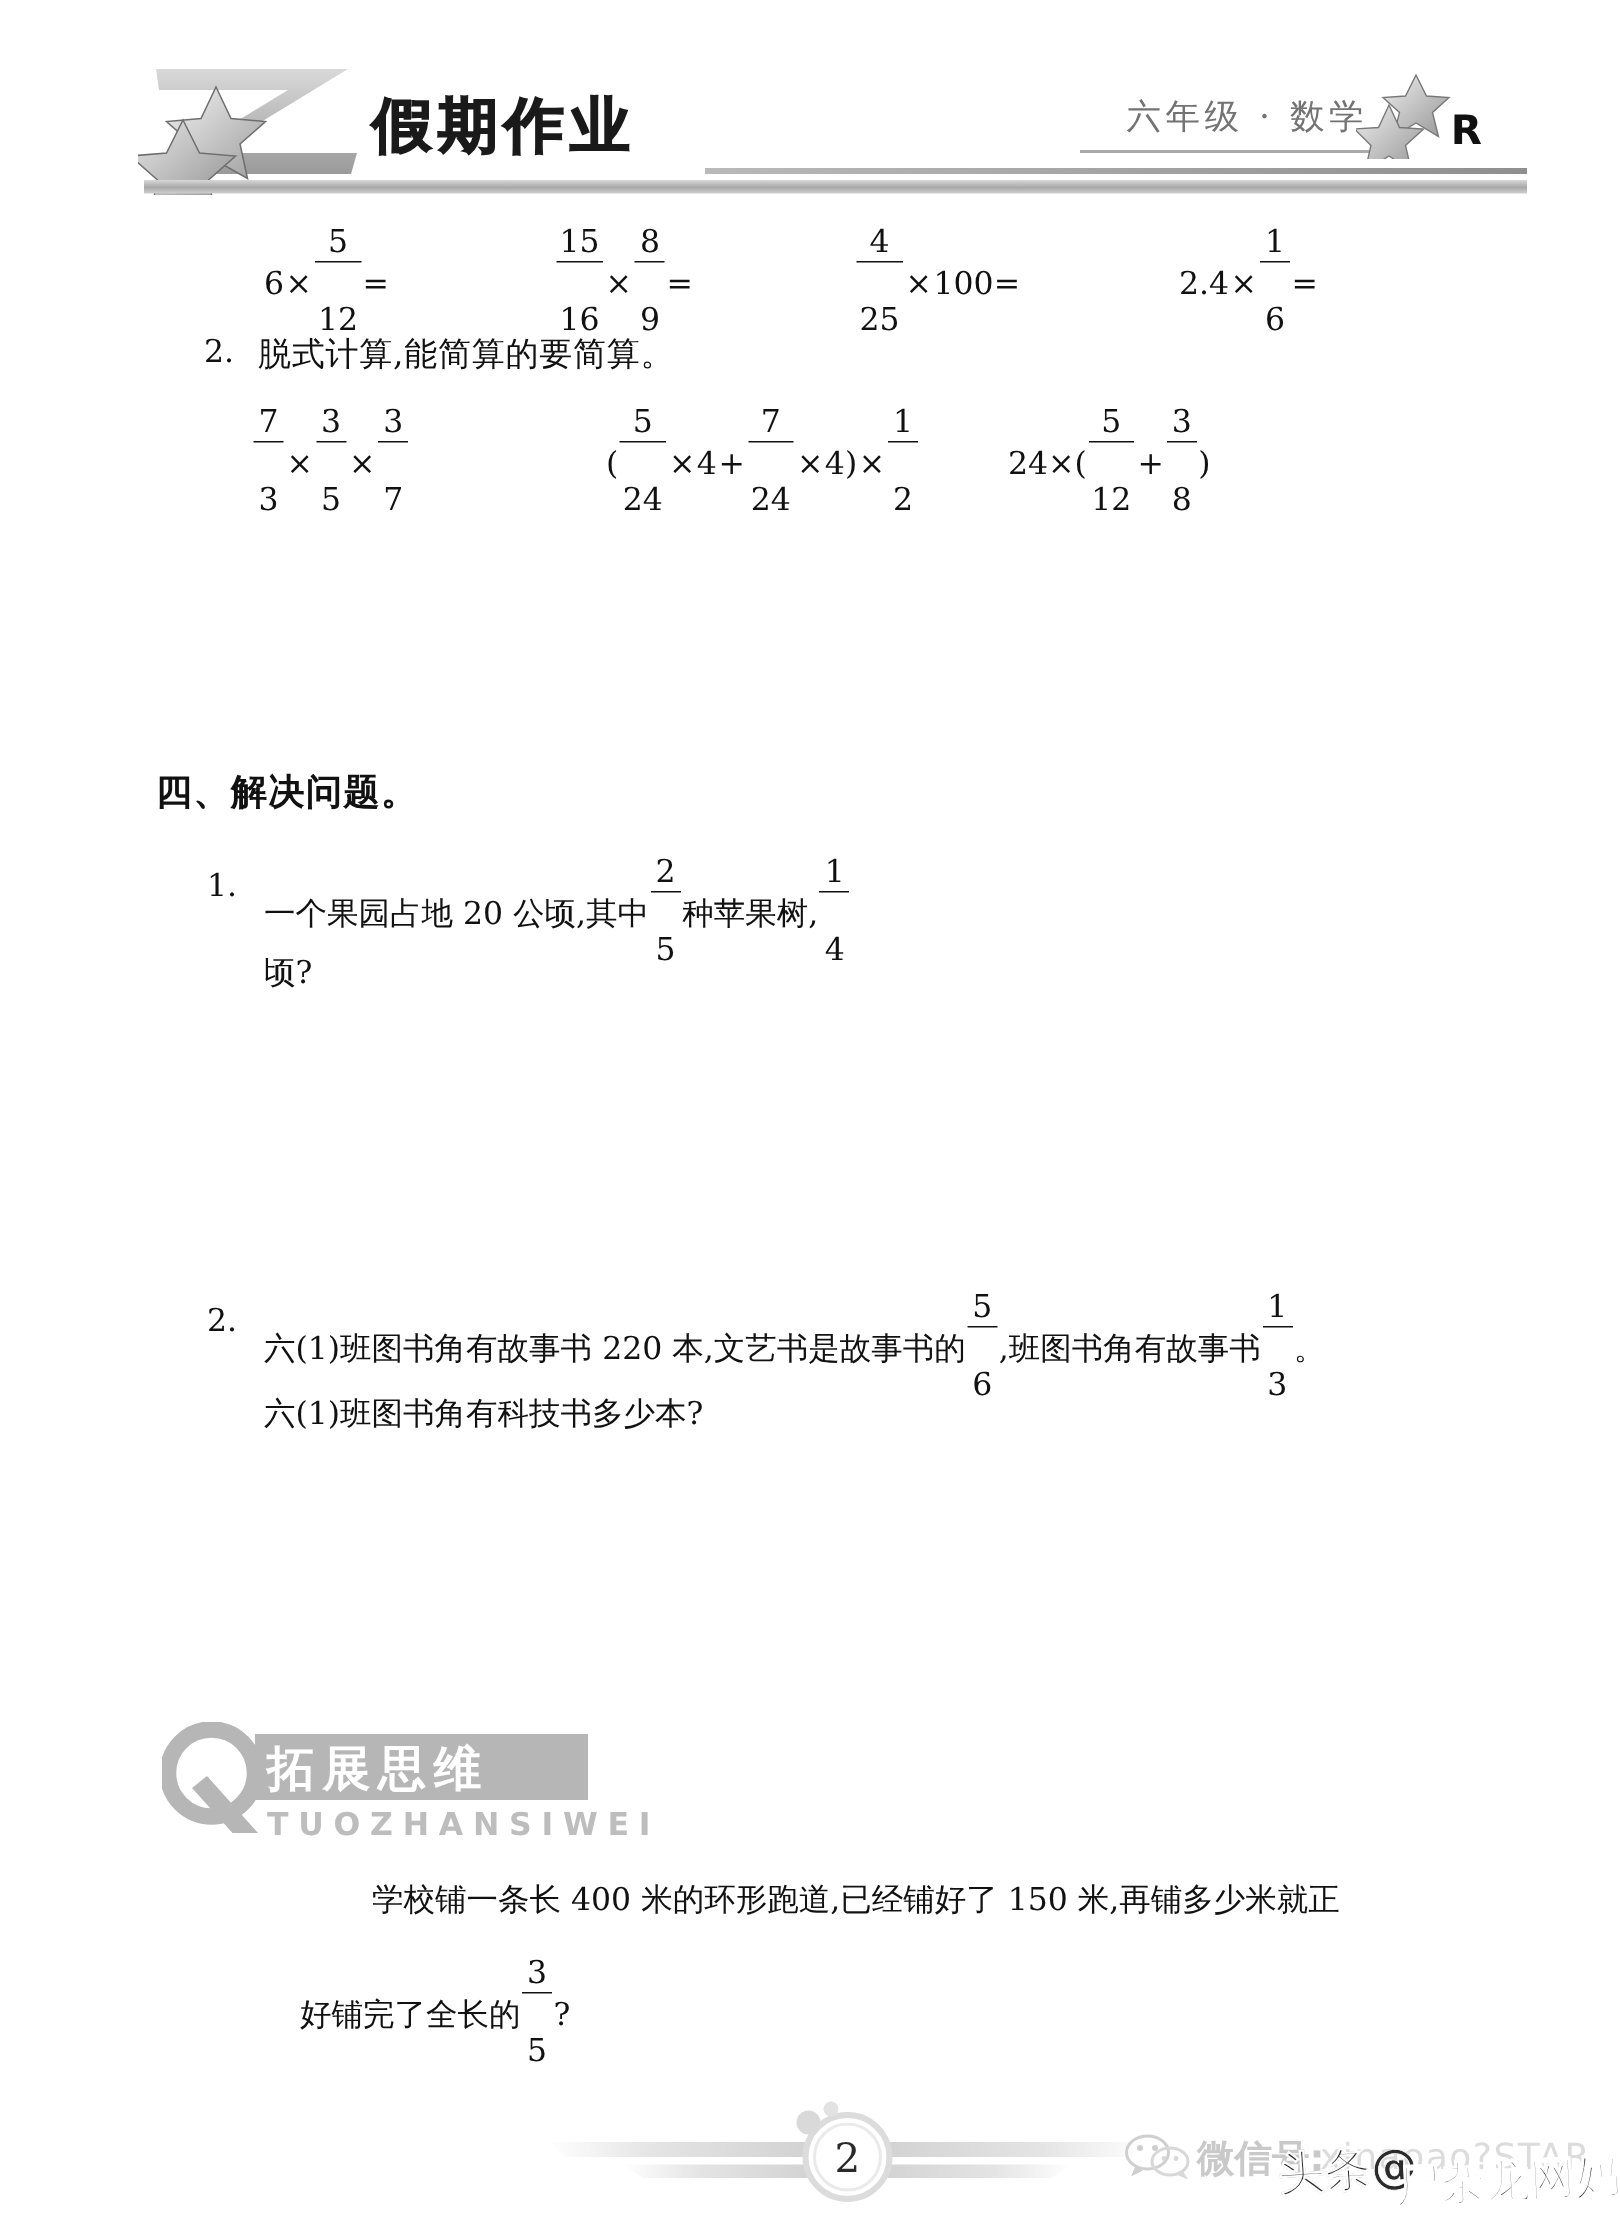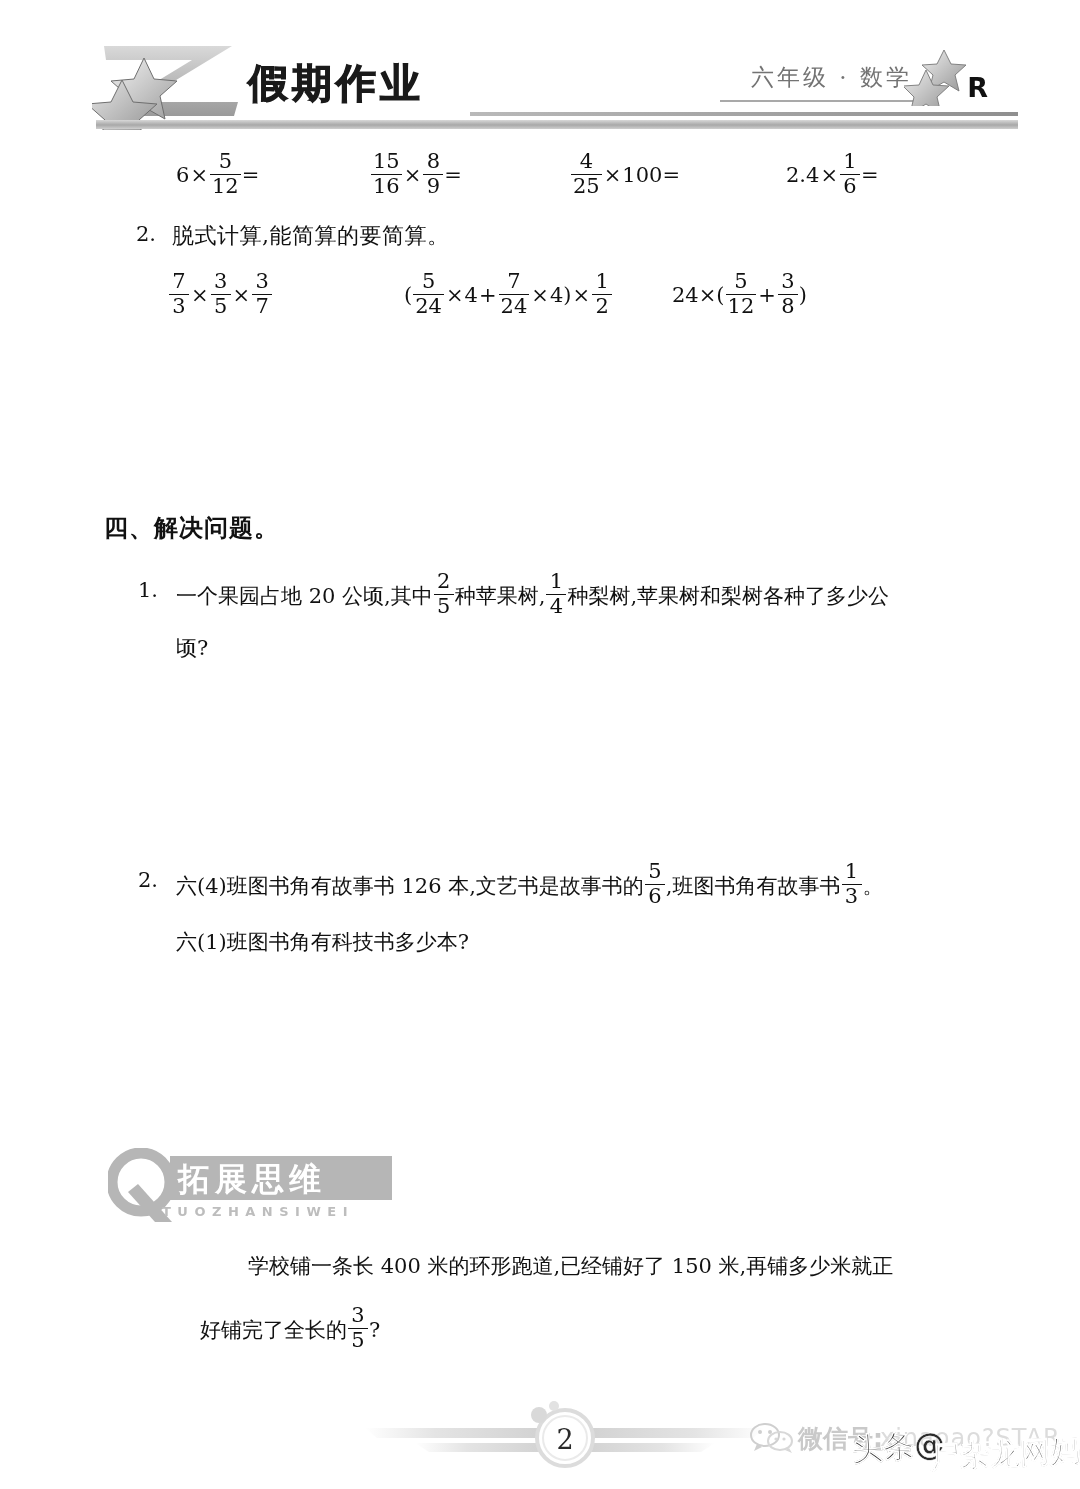--- a/index.html
+++ b/index.html
@@ -119,21 +119,21 @@
     flex-direction: column;
     align-items: center;
     justify-content: center;
     vertical-align: middle;
     margin: 0 1px;
     line-height: 1.04;
     position: relative;
     top: -1px;
   }
   .frac .num { padding: 0 2px; }
-  .frac .den { padding: 0 2px; }
+  .frac .den { padding: 0 2px; margin-top: 27px; }
   .frac .bar {
     display: block;
     width: 100%;
     min-width: 20px;
     height: 1.6px;
     background: #111;
     margin: 1px 0;
   }
   .op { padding: 0 1px; }
 
@@ -198,24 +198,24 @@
     top: 15px;
     font-family: "DejaVu Sans", "Liberation Sans", sans-serif;
     font-size: 32px;
     font-weight: 700;
     letter-spacing: 5px;
     color: #ffffff;
     line-height: 44px;
   }
   .tz-py {
     position: absolute;
-    left: 54px;
+    left: 70px;
     top: 62px;
     font-family: "DejaVu Sans", "Liberation Sans", sans-serif;
-    font-size: 13px;
+    font-size: 21px;
     font-weight: 700;
     letter-spacing: 6.5px;
     color: #bdbdbd;
   }
 
   
   .footer-wing {
     position: absolute;
     left: 355px;
     top: 1398px;
@@ -487,27 +487,26 @@
       <span class="num">2</span>
       <span class="bar"></span>
       <span class="den">5</span>
     </span>
     <span>种苹果树,</span>
     <span class="frac">
       <span class="num">1</span>
       <span class="bar"></span>
       <span class="den">4</span>
     </span>
-    <span>种梨树,苹果树和梨树各种了多少公</span>
   </div>
   <div class="qtext" style="left:176px; top:634px;">顷?</div>
 
   <div class="qnum" style="left:138px; top:868px;">2.</div>
   <div class="qtext" style="left:176px; top:862px;">
-    <span>六(4)班图书角有故事书 126 本,文艺书是故事书的</span>
+    <span>六(1)班图书角有故事书 220 本,文艺书是故事书的</span>
     <span class="frac">
       <span class="num">5</span>
       <span class="bar"></span>
       <span class="den">6</span>
     </span>
     <span>,班图书角有故事书</span>
     <span class="frac">
       <span class="num">1</span>
       <span class="bar"></span>
       <span class="den">3</span>

